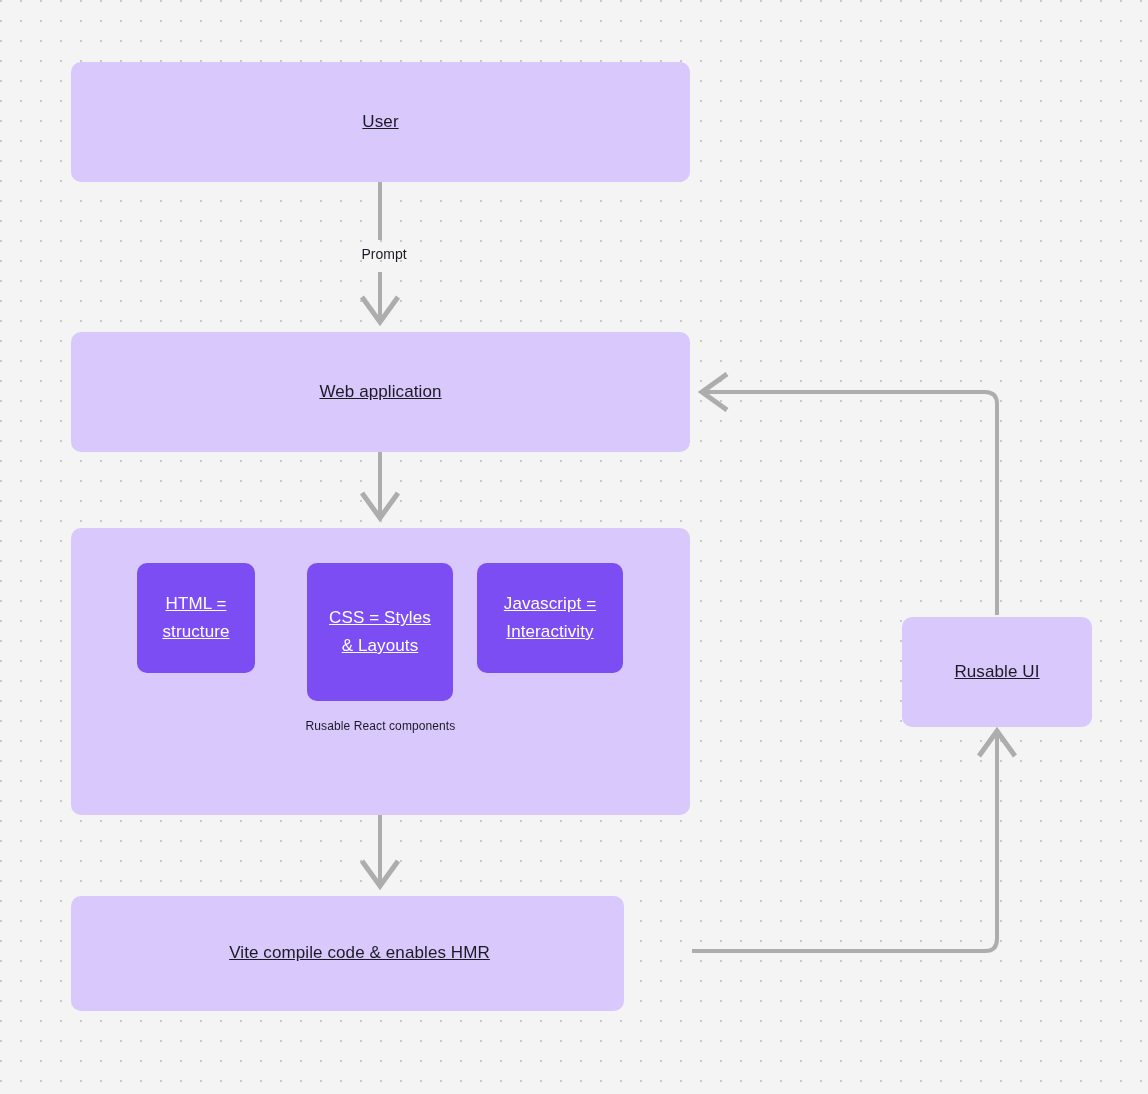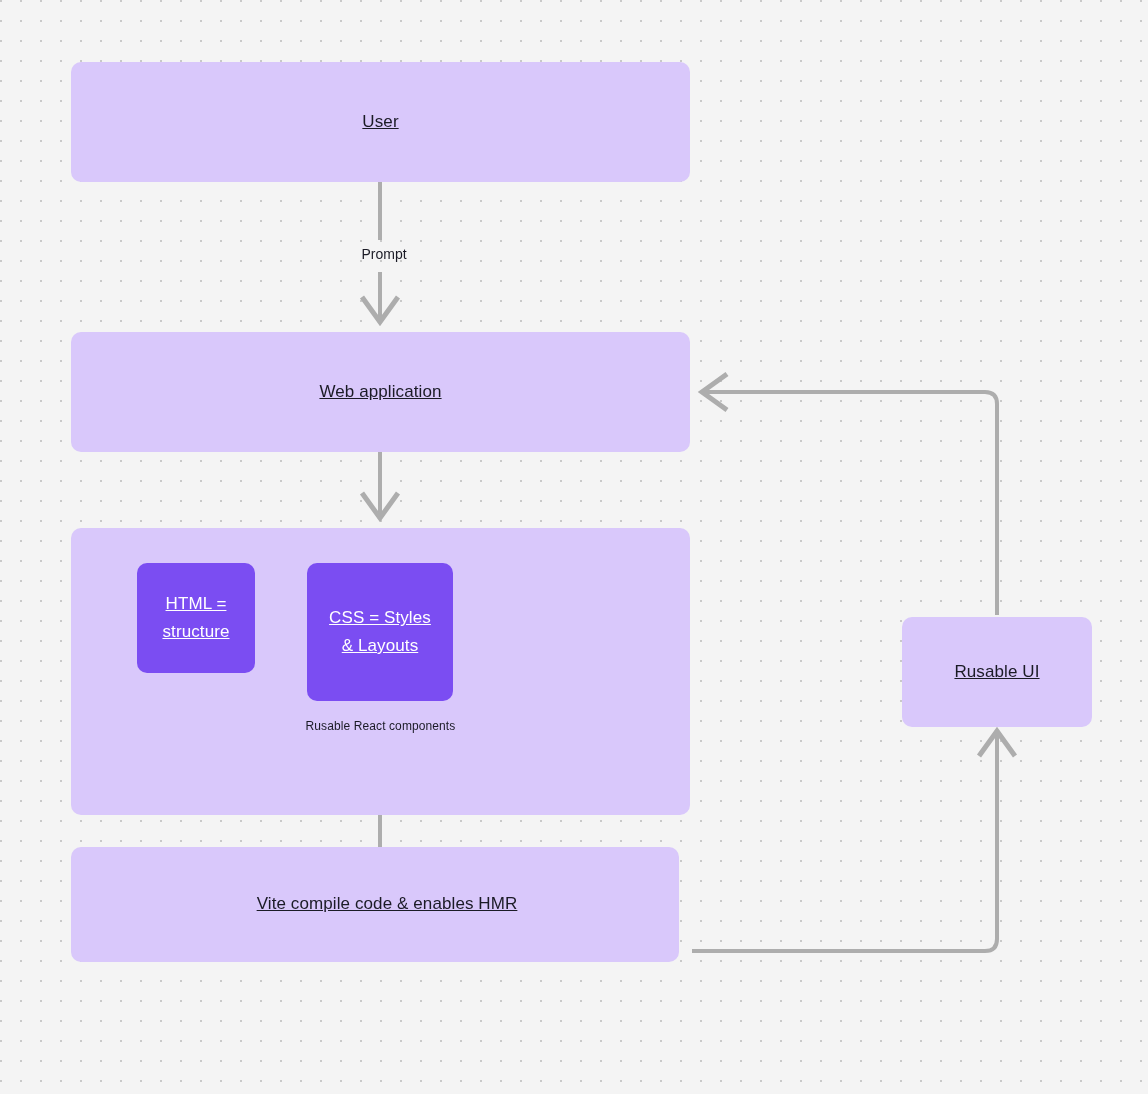--- a/index.html
+++ b/index.html
@@ -144,25 +144,29 @@
     <div class="node node-purple" style="left:66px; top:35px; width:118px; height:110px;">
       <span>HTML =
 structure</span>
     </div>
 
     <div class="node node-purple" style="left:236px; top:35px; width:146px; height:138px;">
       <span>CSS = Styles
 &amp; Layouts</span>
     </div>
 
+    <div class="node node-purple" style="left:406px; top:35px; width:146px; height:110px;">
+      <span>Javascript =
+Interactivity</span>
+    </div>
 
     <div class="group-label" style="left:0px; top:190px; width:619px;">Rusable React components</div>
   </div>
 
-  <div class="node node-lavender" style="left:71px; top:847px; width:608px; height:115px;padding-left:24px;">
+  <div class="node node-lavender" style="left:71px; top:896px; width:553px; height:115px;padding-left:24px;">
     <span>Vite compile code &amp; enables HMR</span>
   </div>
 
   <div class="node node-lavender" style="left:902px; top:617px; width:190px; height:110px;">
     <span>Rusable UI</span>
   </div>
 
 </div>
 
 </body></html>

